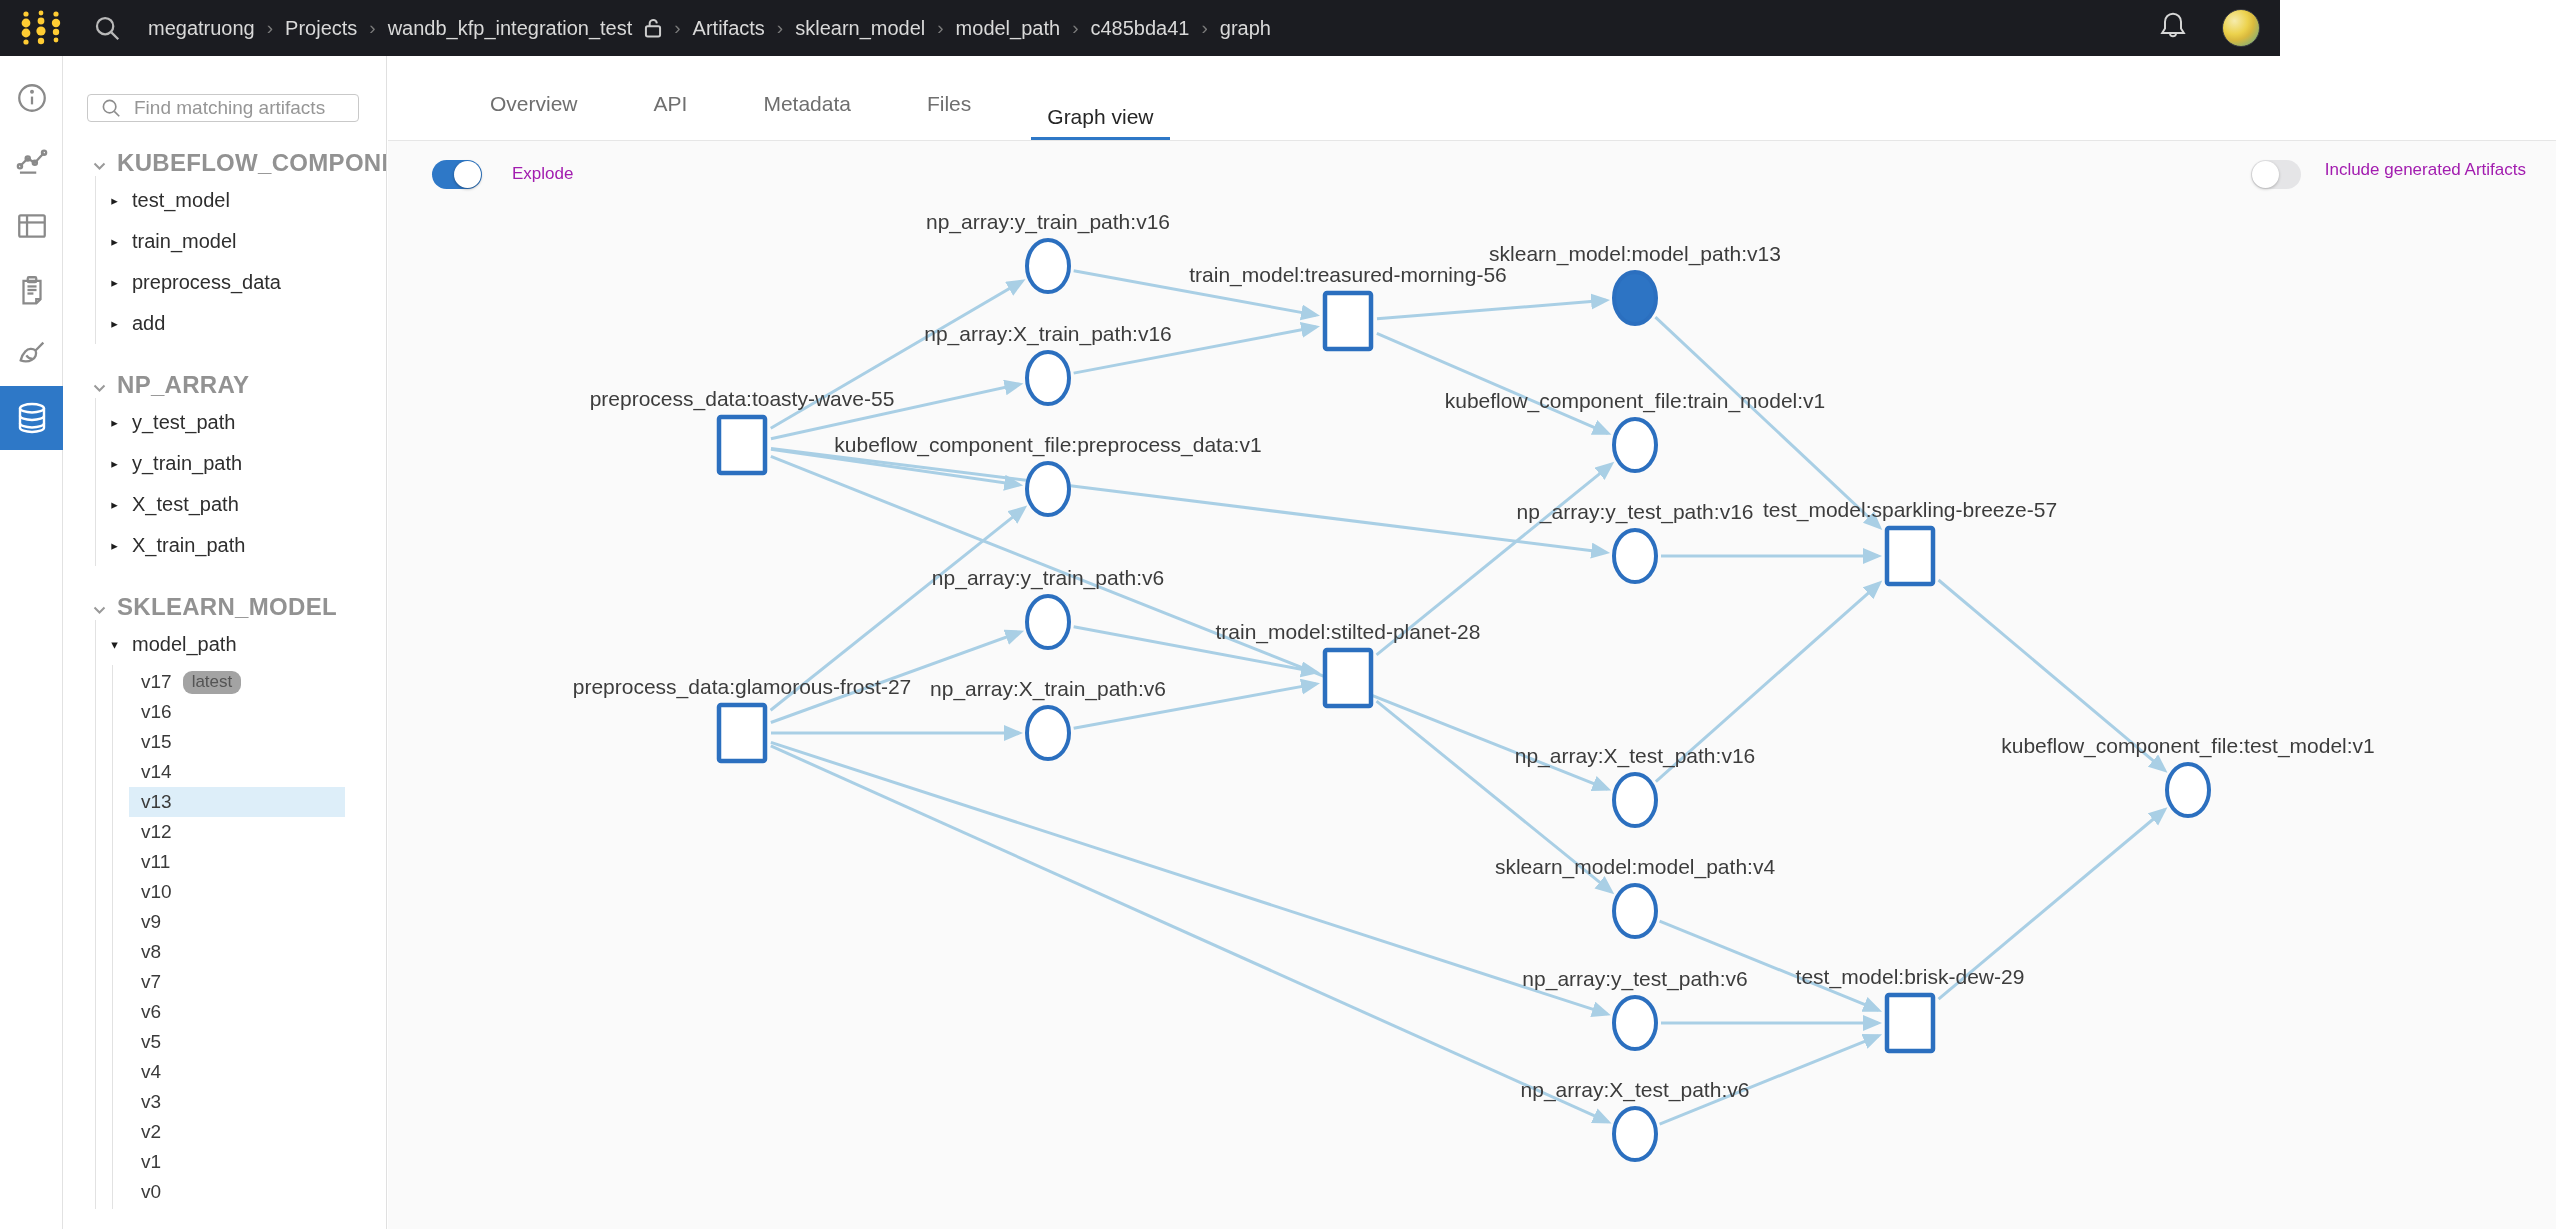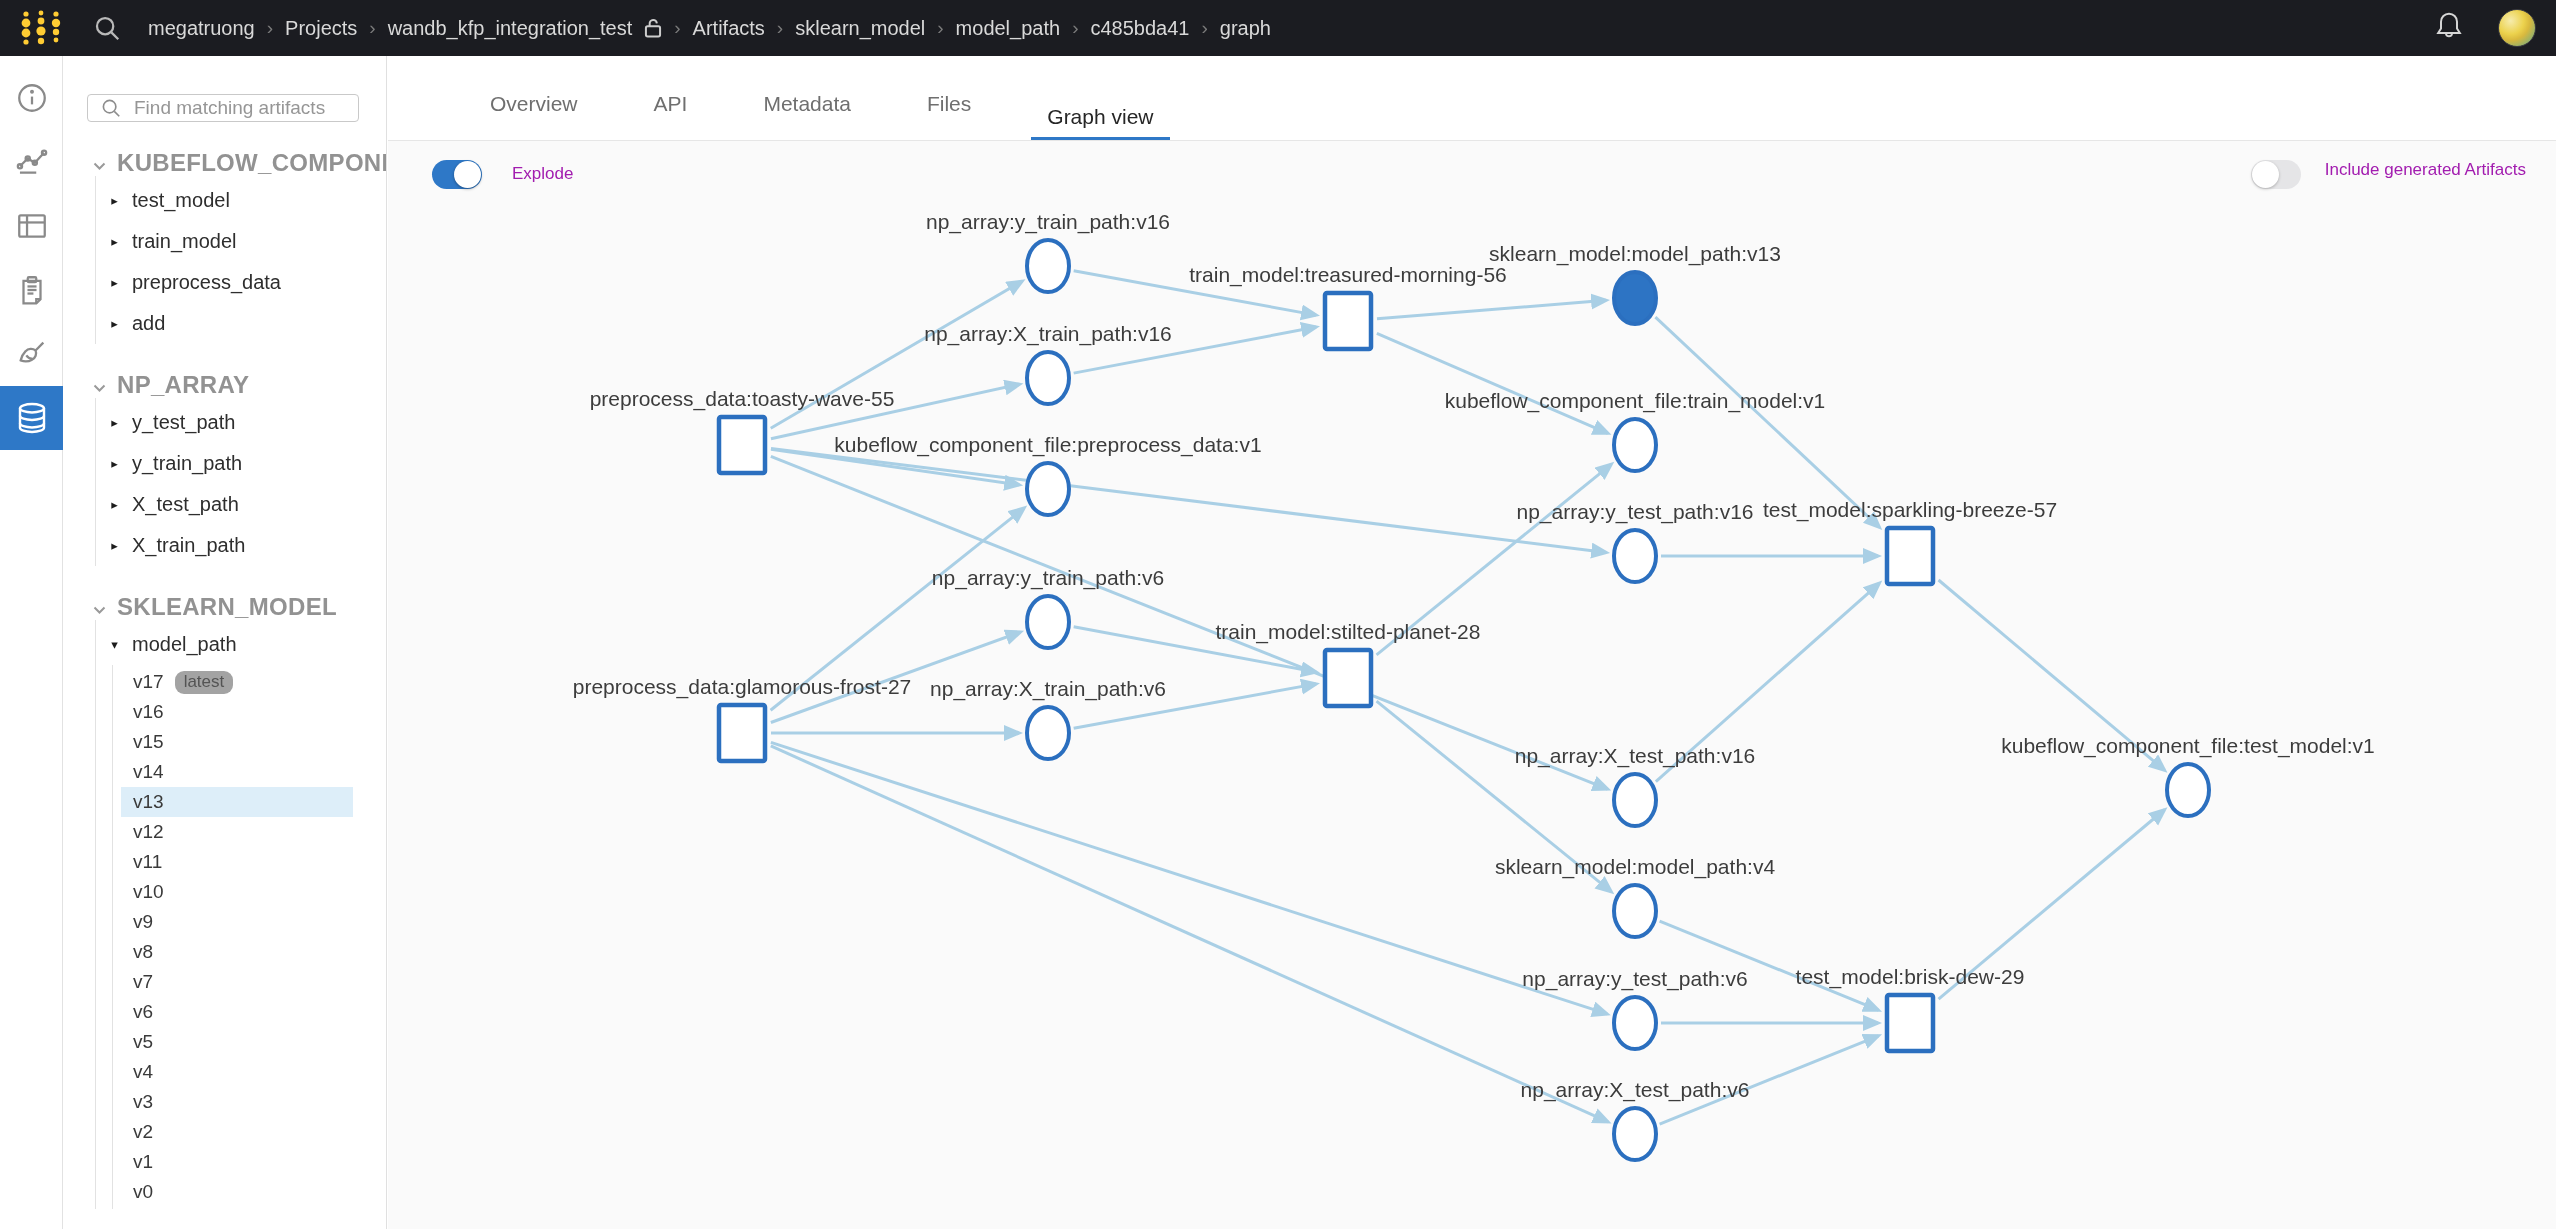--- a/index.html
+++ b/index.html
@@ -1,20 +1,20 @@
 <!DOCTYPE html>
 <html><head>
 <meta charset="utf-8">
 <style>
   * { box-sizing: border-box; margin: 0; padding: 0; }
   html,body { width:2556px; height:1229px; overflow:hidden;
     font-family:"Liberation Sans","DejaVu Sans",sans-serif; background:#ffffff; }
 
   
-  .topbar { position:absolute; left:0; top:0; width:2556px; height:56px;
+  .topbar { position:absolute; left:0; top:0; width:2280px; height:56px;
     background:#1b1c21; display:flex; align-items:center; z-index:30; }
   .logo { margin-left:18px; width:46px; height:40px; flex:0 0 auto; }
   .tb-search { margin-left:28px; flex:0 0 auto; display:flex; align-items:center; }
   .breadcrumb { margin-left:26px; display:flex; align-items:center; gap:12px;
     font-size:20px; color:#d9d9d9; white-space:nowrap; }
   .crumb { cursor:pointer; }
   .sep { color:#7b7b7b; font-size:19px; }
   .tb-spacer { flex:1; }
   .bell { margin-right:34px; }
   .avatar { width:38px; height:38px; border-radius:50%; margin-right:20px;
@@ -40,21 +40,21 @@
   .search-box input::placeholder { color:#969696; }
   .tree { margin-top:20px; }
   .section { margin-top:28px; }
   .sec-head { display:flex; align-items:center; gap:11px; padding-left:30px; height:26px;
     color:#929292; font-weight:700; font-size:24px; letter-spacing:.3px; cursor:pointer; }
   .sec-head svg { stroke:#9a9a9a; fill:none; stroke-width:2; }
   .sec-items { margin-left:32px; border-left:1px solid #e2e2e2; padding-top:4px; }
   .tree-item { height:41px; display:flex; align-items:center; padding-left:12px;
     font-size:20px; color:#2e2e2e; gap:11px; cursor:pointer; }
   .tri { font-size:13px; color:#1c1c1c; width:13px; text-align:center; }
-  .versions { margin-left:16px; border-left:1px solid #e2e2e2; width:249px; padding:2px 8px; }
+  .versions { margin-left:16px; border-left:1px solid #e2e2e2; width:249px; padding:2px 16px; }
   .version-row { height:30px; display:flex; align-items:center; padding-left:12px;
     font-size:19px; color:#3a3a3a; cursor:pointer; }
   .version-row.sel { background:#ddeef9; }
   .badge { margin-left:11px; background:#a3a3a3; color:#545454; border-radius:9px;
     padding:1px 9px 2px; font-size:17px; }
 
   
   .main { position:absolute; left:388px; top:56px; right:0; bottom:0; background:#fafafa; }
   .tabbar { height:85px; background:#fff; border-bottom:1px solid #e6e6e6;
     display:flex; align-items:flex-end; padding-left:64px; }

